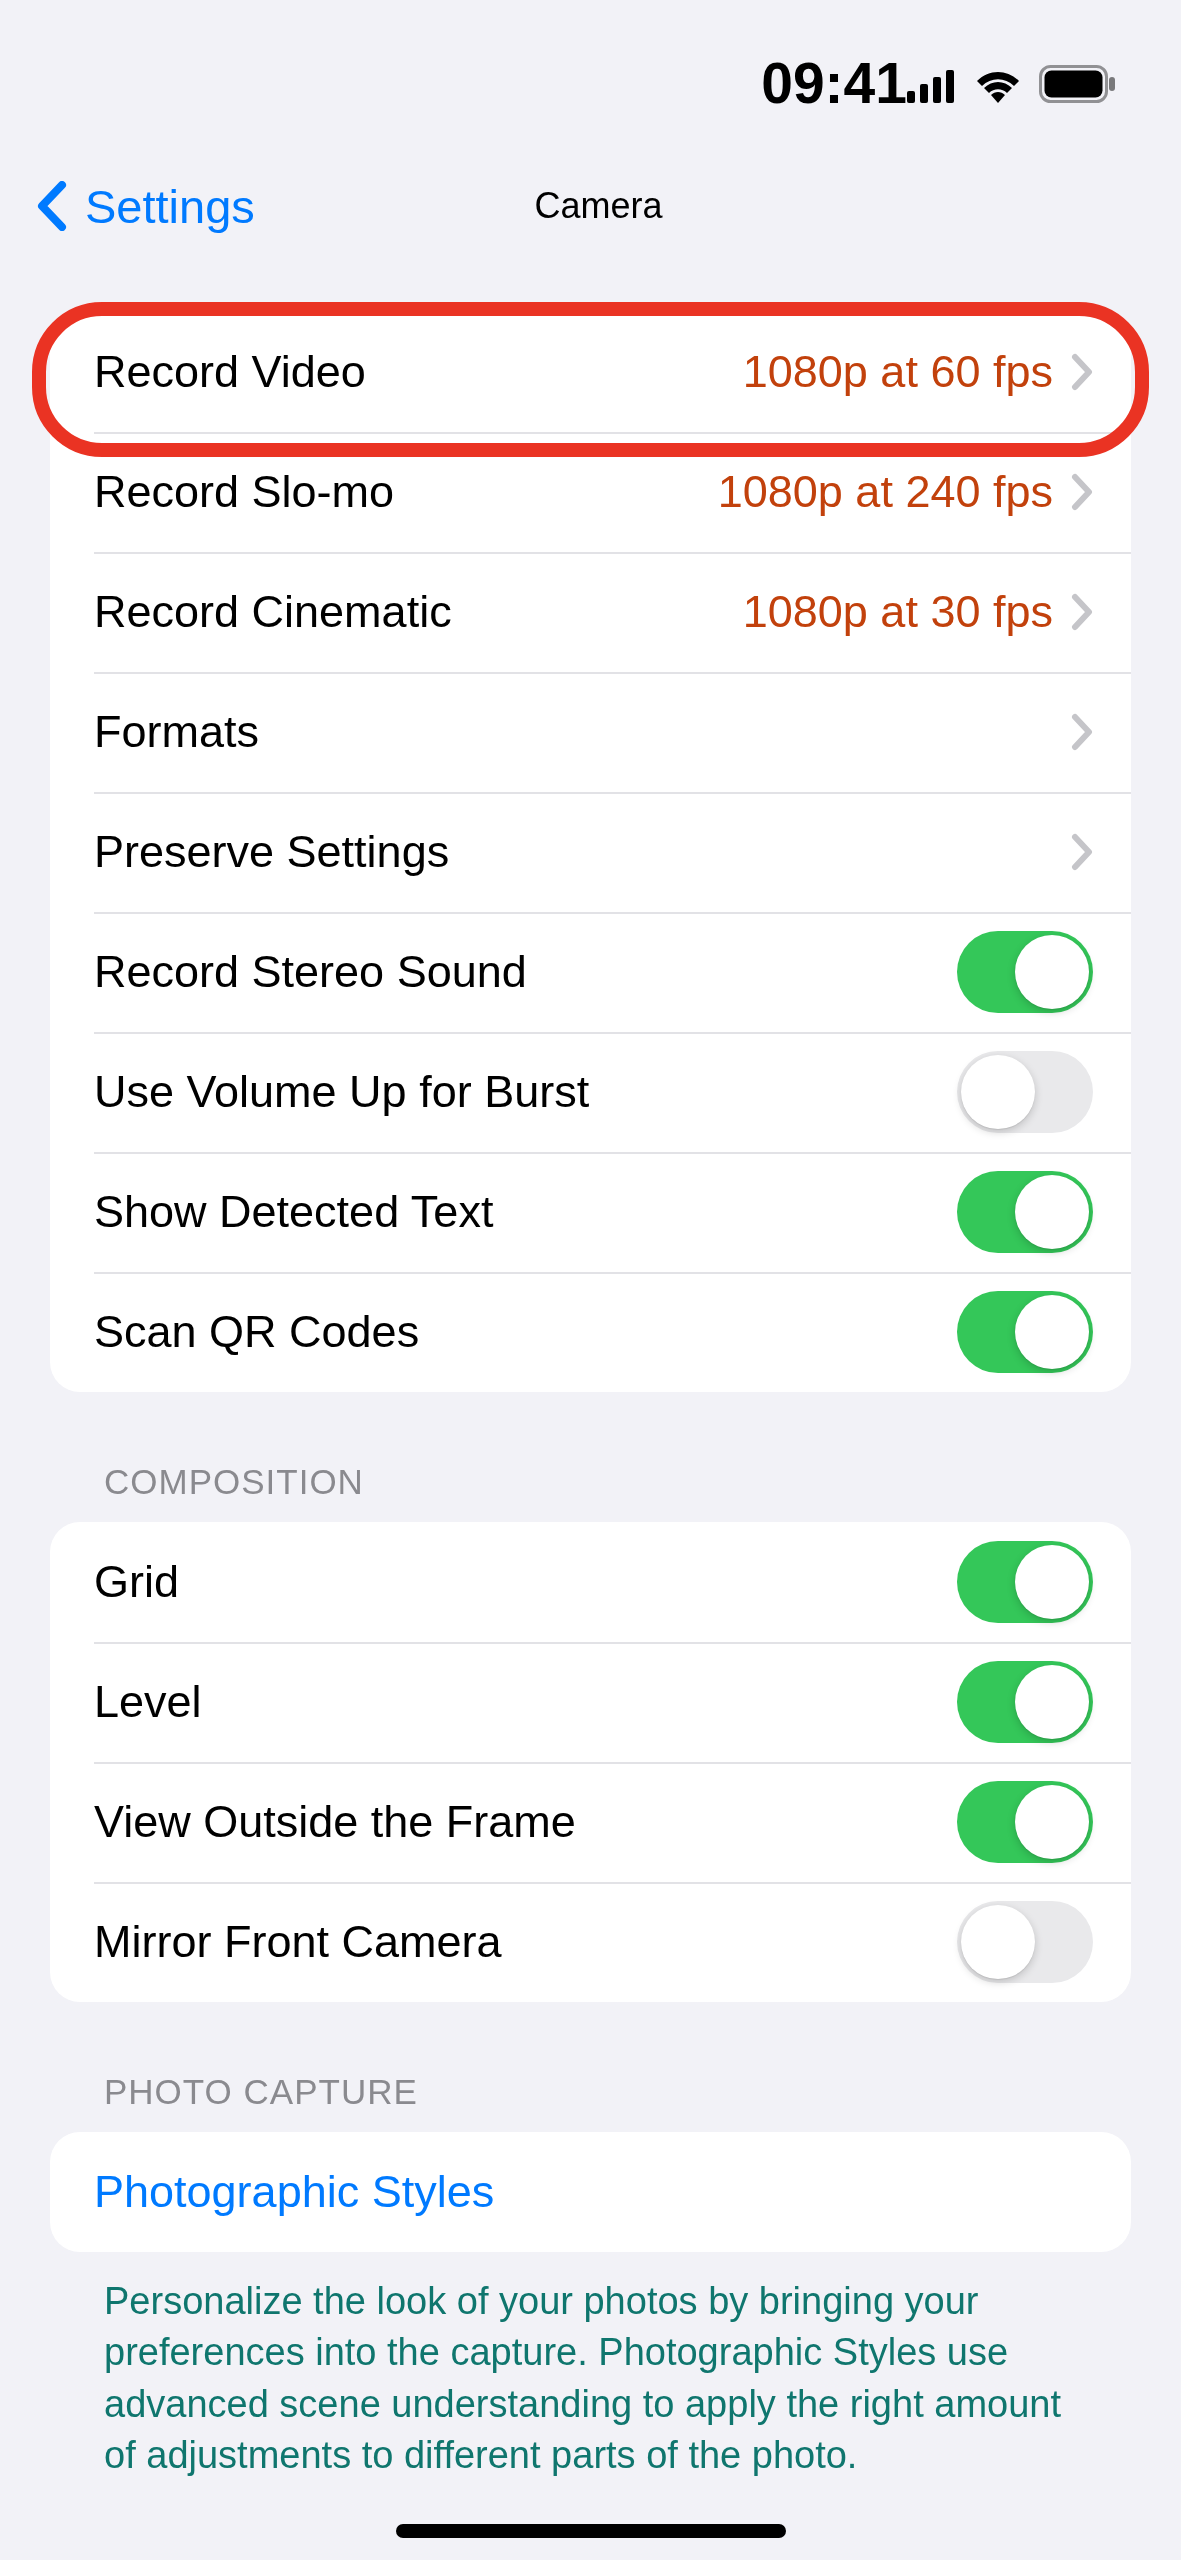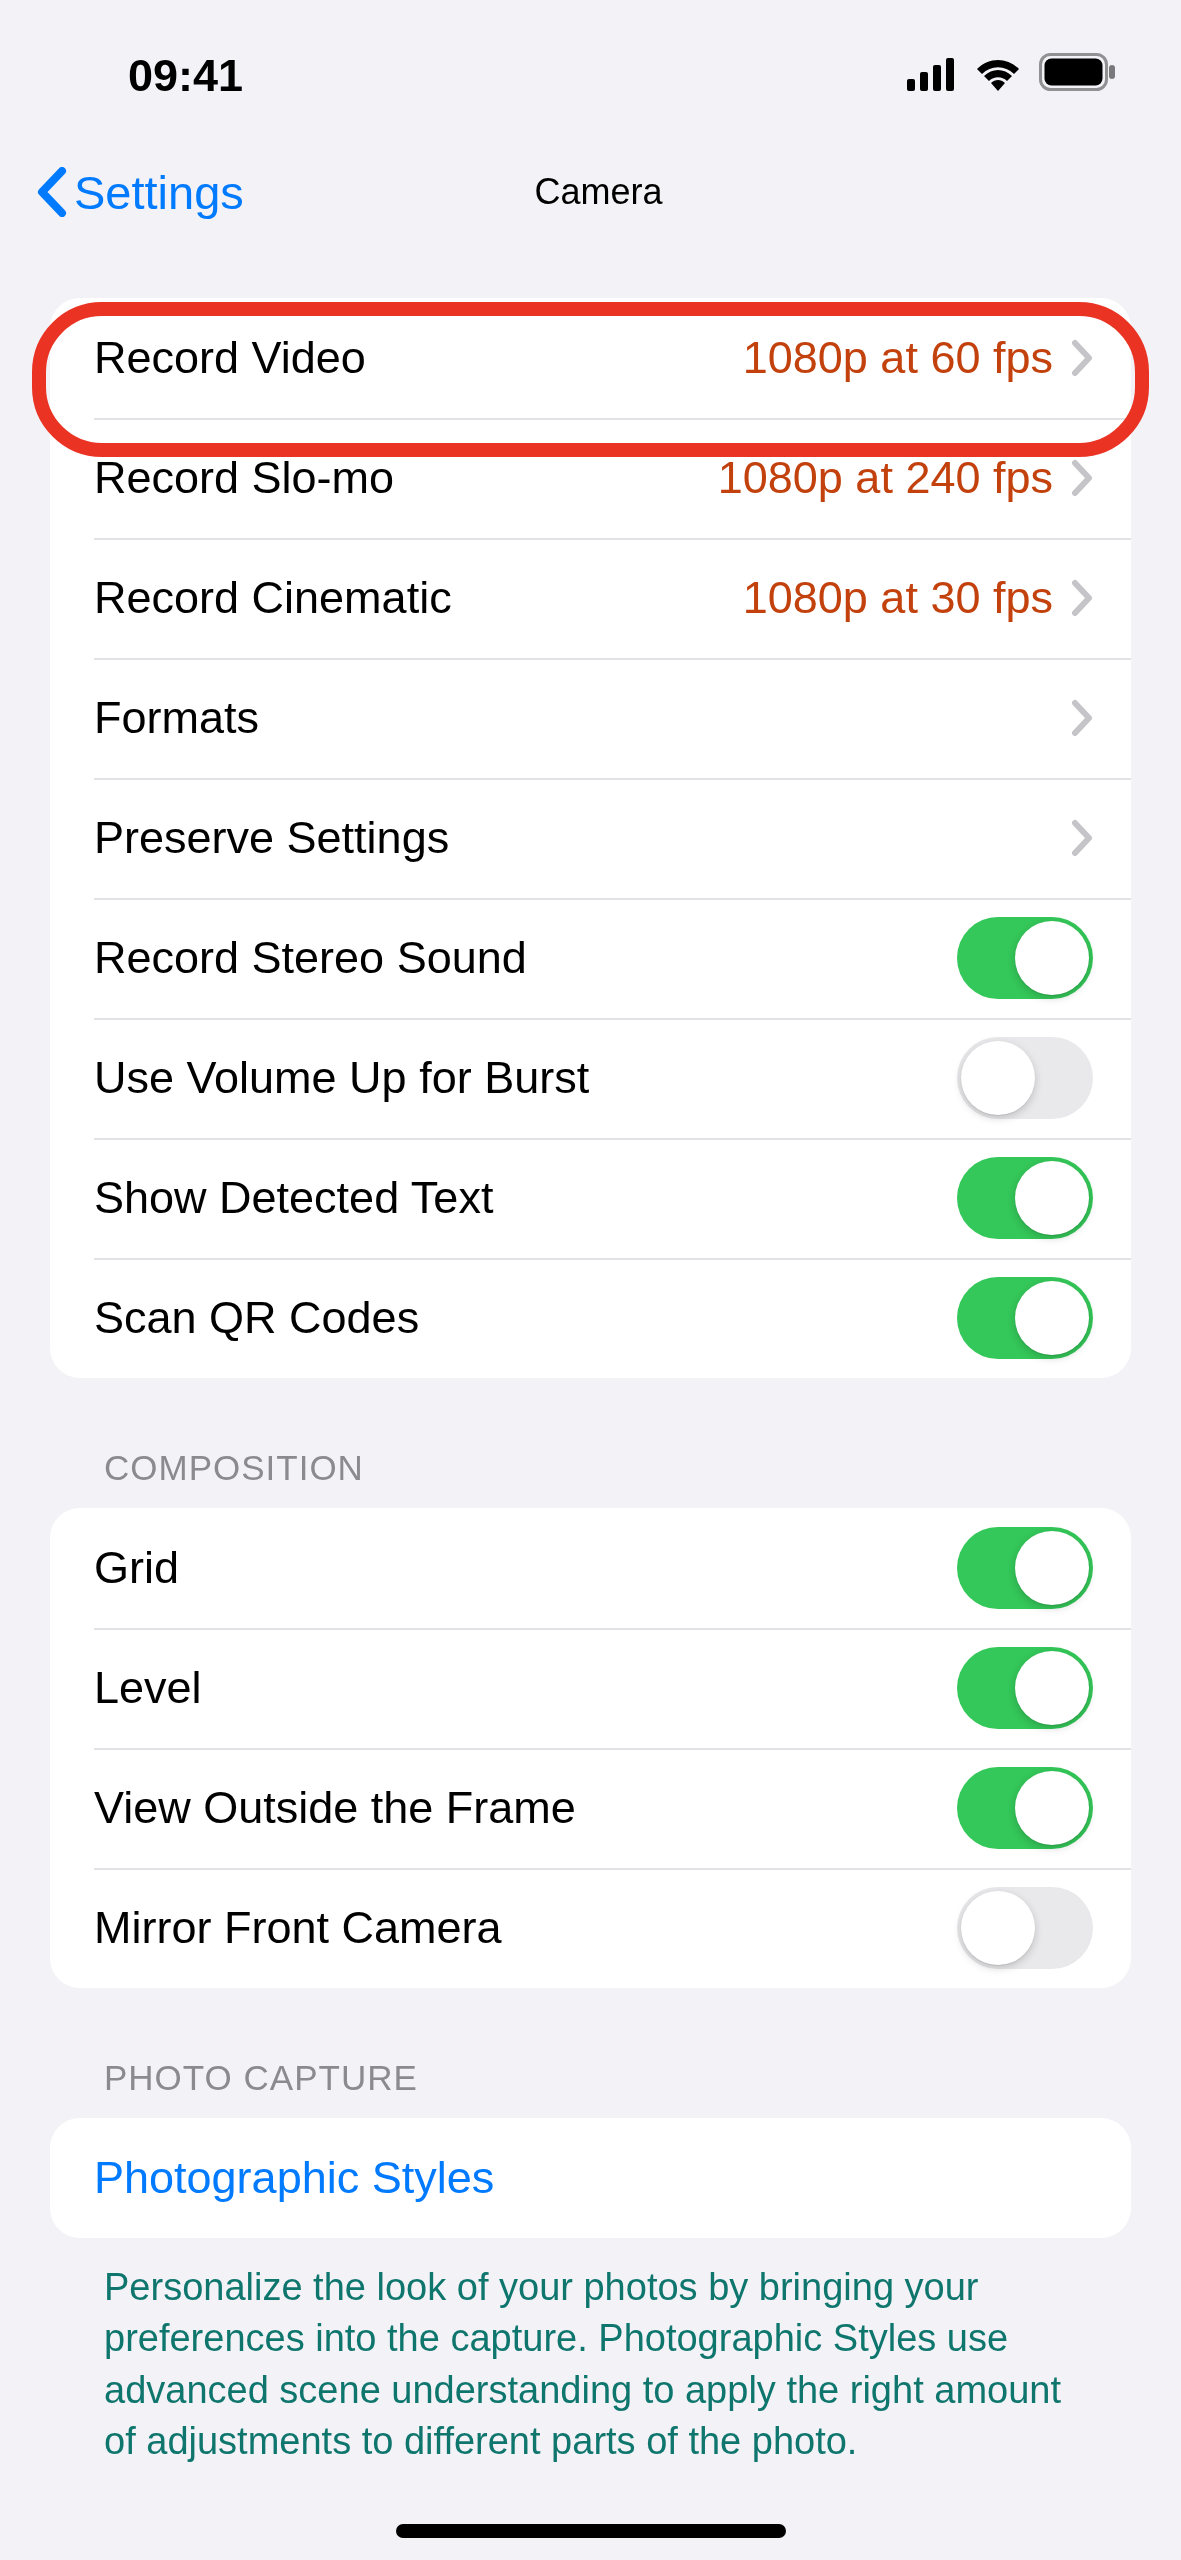--- a/index.html
+++ b/index.html
@@ -13,24 +13,24 @@
   }
   .screen {
     width: 1181px;
     height: 2560px;
     position: relative;
     padding-top: 20px;
   }
   
   .status-bar {
     display: flex;
-    justify-content: space-between;
+    justify-content: flex-end;
     align-items: center;
     padding: 30px 64px 30px 128px;
-    font-size: 45px;
+    font-size: 57px;
     font-weight: 700;
   }
   .status-right {
     display: flex;
     align-items: center;
     gap: 16px;
   }
   
   .nav-bar {
     position: relative;
@@ -40,21 +40,21 @@
     justify-content: center;
   }
   .back-btn {
     position: absolute;
     left: 34px;
     display: flex;
     align-items: center;
     color: #007aff;
     font-size: 47px;
     font-weight: 400;
-    gap: 4px;
+    gap: 15px;
   }
   .back-chevron svg { display:block; }
   .nav-title {
     font-size: 36px;
     font-weight: 400;
     margin-left: 16px;
   }
   
   .group-wrap { padding: 0 50px; }
   .group {

